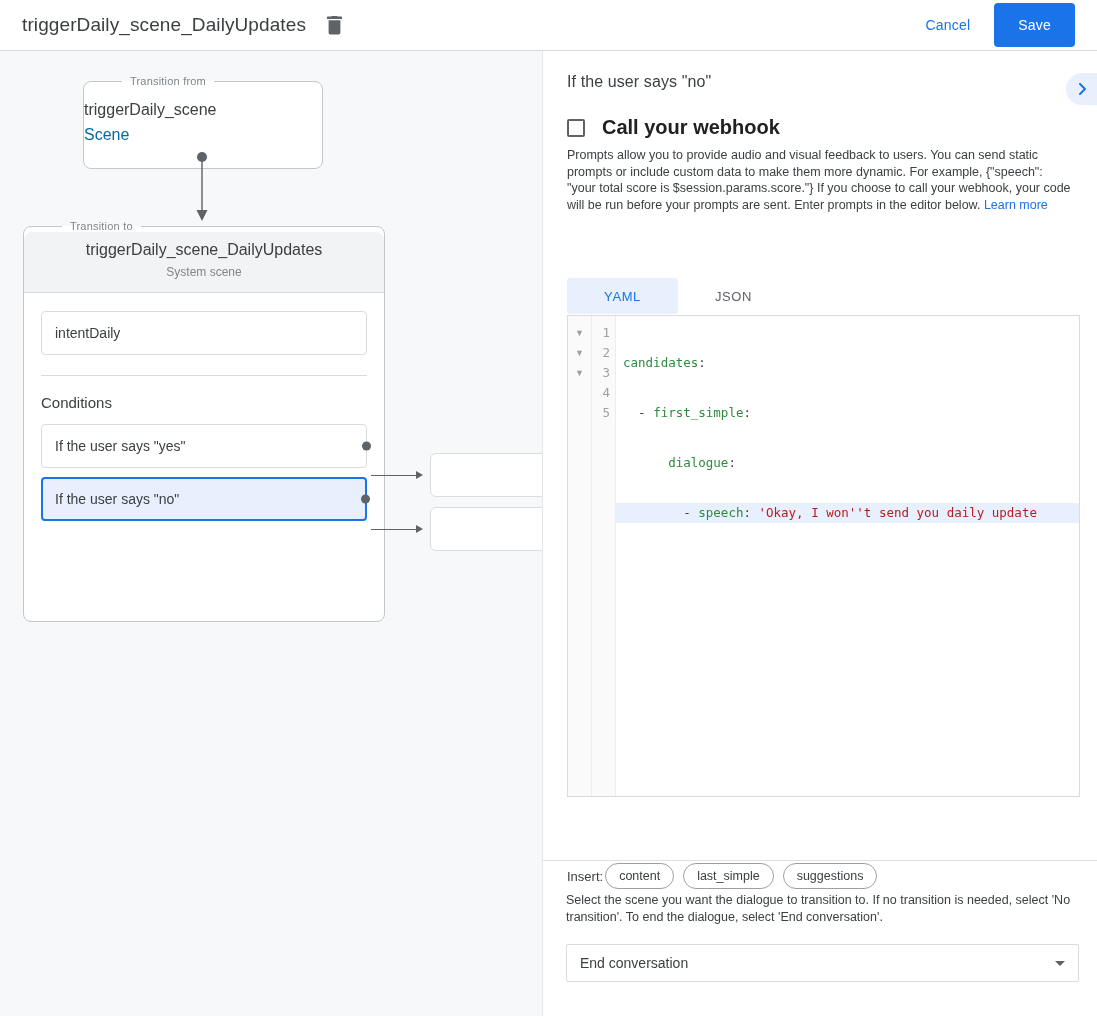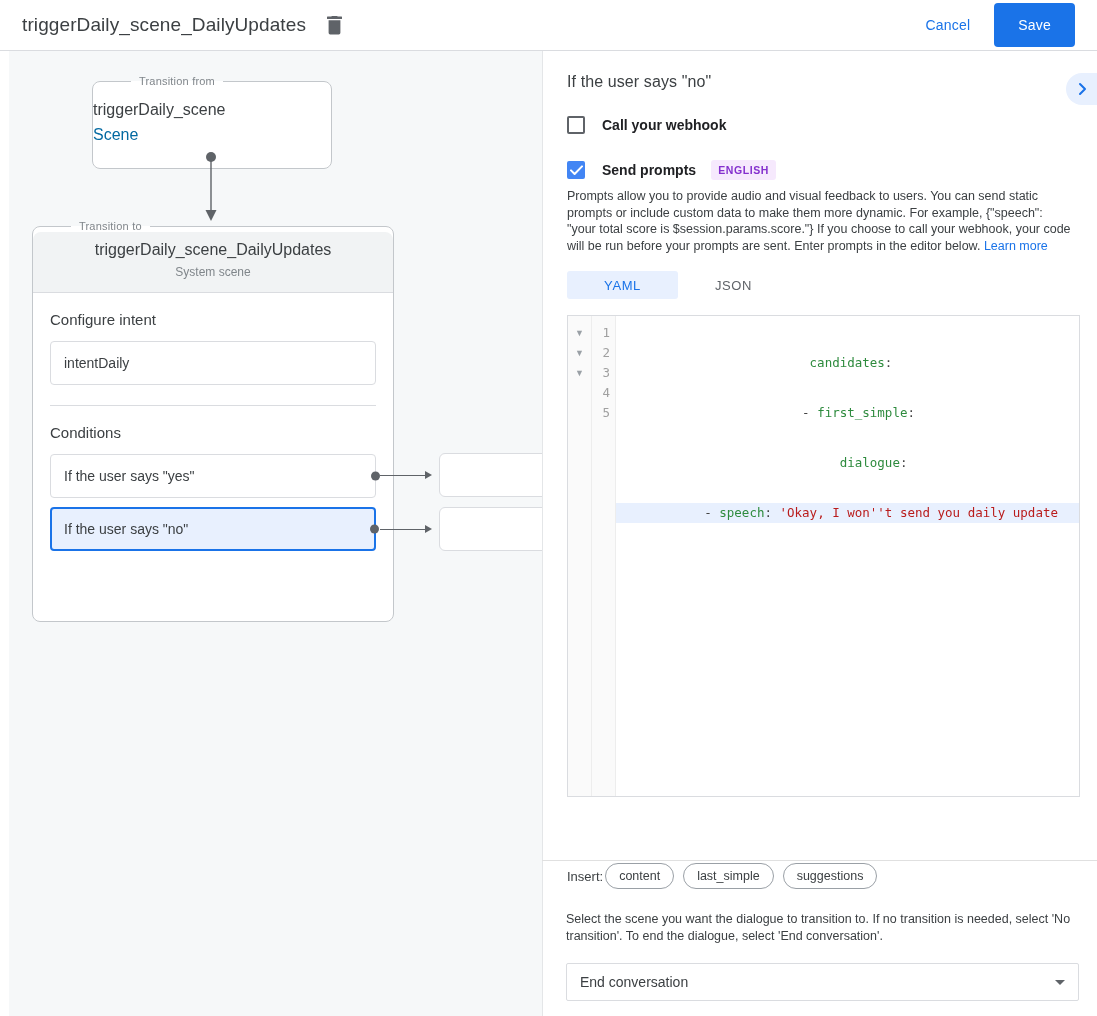--- a/index.html
+++ b/index.html
@@ -45,21 +45,21 @@
     margin-left: 12px; margin-right: 22px;
     background: #1a73e8; color: #fff;
     border: none; border-radius: 4px;
     font-size: 14px; font-weight: 500; letter-spacing: .2px;
     padding: 0 24px; height: 44px; cursor: pointer;
     font-family: inherit;
   }
 
   
   #canvas {
-    position: absolute; left: 9px; top: 51px;
+    position: absolute; left: 0; top: 51px;
     width: 542px; height: 965px;
     background: #f6f8f9;
     overflow: hidden;
   }
 
   .fieldset {
     position: absolute;
     border: 1px solid #c3c7cb;
     border-radius: 8px;
     background: #ffffff;
@@ -165,42 +165,43 @@
   .chk-row { display: flex; align-items: center; padding-left: 24px; }
   .chk {
     width: 18px; height: 18px; border-radius: 2px;
     border: 2px solid #5f6368; background: #fff;
     flex: none; cursor: pointer;
   }
   .chk.checked {
     background: #4285f4; border-color: #4285f4;
     display: flex; align-items: center; justify-content: center;
   }
-  .chk-label { font-size: 14px; font-weight: bold; color: #202124; margin-left: 17px; }
+  .chk-label { font-size: 20px; font-weight: bold; color: #202124; margin-left: 17px; }
   .badge {
     margin-left: 15px;
     background: #f6e9fd; color: #8430ce;
     font-size: 10.5px; font-weight: bold; letter-spacing: .6px;
     padding: 4px 7px; border-radius: 3px;
   }
 
   .desc {
     font-size: 12.5px; color: #3c4043; line-height: 16.5px;
     padding: 8px 24px 0 24px;
   }
   .link { color: #1a73e8; text-decoration: none; cursor: pointer; }
 
   
   #editor-tabs { display: flex; margin: 17px 0 0 566px; }
   .etab {
-    height: 28px; min-width: 111px;
+    height: 36px; min-width: 111px;
     display: flex; align-items: center; justify-content: center;
     font-size: 13px; color: #5f6368; letter-spacing: .6px;
     cursor: pointer; border-radius: 3px;
     font-weight: 500;
+    margin-top: 48px;
   }
   .etab.active { background: #e8f0fe; color: #1a73e8; }
 
   
   #editor {
     position: absolute; left: 24px; top: 264px;
     width: 513px; height: 482px;
     border: 1px solid #dadce0;
     background: #ffffff;
     display: flex;
@@ -221,21 +222,21 @@
     padding-top: 7px; text-align: right; padding-right: 5px;
   }
   .lnum {
     height: 20px; line-height: 20px;
     font-family: "DejaVu Sans Mono", "Liberation Mono", monospace;
     font-size: 12.5px; color: #a0a0a0;
   }
   #code {
     flex: 1; padding-top: 7px; overflow: hidden;
     font-family: "DejaVu Sans Mono", "Liberation Mono", monospace;
-    font-size: 12.5px; white-space: pre; text-align: center;
+    font-size: 12.5px; white-space: pre;
   }
   .cline { height: 20px; line-height: 20px; padding-left: 7px; }
   .cline.hl { background: #e8f0fe; }
   .tok-key { color: #2e8b3e; }
   .tok-punct { color: #444; }
   .tok-str { color: #b91c1c; }
   .tok-dash { color: #444; }
 
   
   #insert-row {
@@ -252,21 +253,21 @@
   }
 
   #panel-sep {
     position: absolute; left: 542px; top: 860px;
     width: 555px; height: 1px; background: #e0e0e0;
   }
 
   #transition-sec { position: absolute; left: 24px; top: 833px; width: 513px; }
   #transition-sec .t { font-size: 16px; color: #3c4043; }
   #transition-sec .d {
-    font-size: 12.5px; color: #3c4043; line-height: 16.5px; margin-top: 27px;
+    font-size: 12.5px; color: #3c4043; line-height: 16.5px; margin-top: 8px;
   }
   #select-box {
     margin-top: 19px; height: 38px;
     border: 1px solid #dadce0; border-radius: 2px;
     display: flex; align-items: center;
     padding: 0 13px; font-size: 14px; color: #3c4043;
     cursor: pointer; background: #fff;
   }
   #select-box .val { flex: 1; }
   .caret {
@@ -310,21 +311,20 @@
   </svg>
 
   <fieldset class="fieldset" id="node-to">
     <legend>Transition to</legend>
     <div class="hdr">
       <div class="name">triggerDaily_scene_DailyUpdates</div>
       <div class="sub">System scene</div>
     </div>
 
     <div class="section">
-      <div class="section-title">Configure intent</div>
       <div class="field-box">intentDaily</div>
       <div class="divider"></div>
     </div>
 
     <div class="section">
       <div class="section-title">Conditions</div>
       <div class="cond-box">
         <span>If the user says "yes"</span>
         <span class="port"></span>
       </div>
@@ -354,29 +354,20 @@
     <svg width="14" height="14" viewBox="0 0 14 14" aria-hidden="true">
       <path d="M5 2 L10 7 L5 12" fill="none" stroke="#1a73e8" stroke-width="2" stroke-linecap="round" stroke-linejoin="round"></path>
     </svg>
   </div>
 
   <div class="chk-row" style="margin-top:25px;">
     <div class="chk"></div>
     <div class="chk-label">Call your webhook</div>
   </div>
 
-  <div class="chk-row" style="margin-top:26px;">
-    <div class="chk checked">
-      <svg width="13" height="11" viewBox="0 0 13 11" aria-hidden="true">
-        <path d="M1 5.4 L4.6 9 L12 1.4" fill="none" stroke="#fff" stroke-width="2" stroke-linecap="round" stroke-linejoin="round"></path>
-      </svg>
-    </div>
-    <div class="chk-label">Send prompts</div>
-    <div class="badge">ENGLISH</div>
-  </div>
 
   <div class="desc"><span>Prompts allow you to provide audio and visual feedback to users. You can send static prompts or include custom data to make them more dynamic. For example, {"speech": "your total score is $session.params.score."} If you choose to call your webhook, your code will be run before your prompts are sent. Enter prompts in the editor below. </span><a class="link">Learn more</a></div>
 
   <div id="editor-tabs" style="margin:17px 0 0 24px;">
     <div class="etab active">YAML</div>
     <div class="etab">JSON</div>
   </div>
 
   <div id="editor">
     <div id="fold-col">

